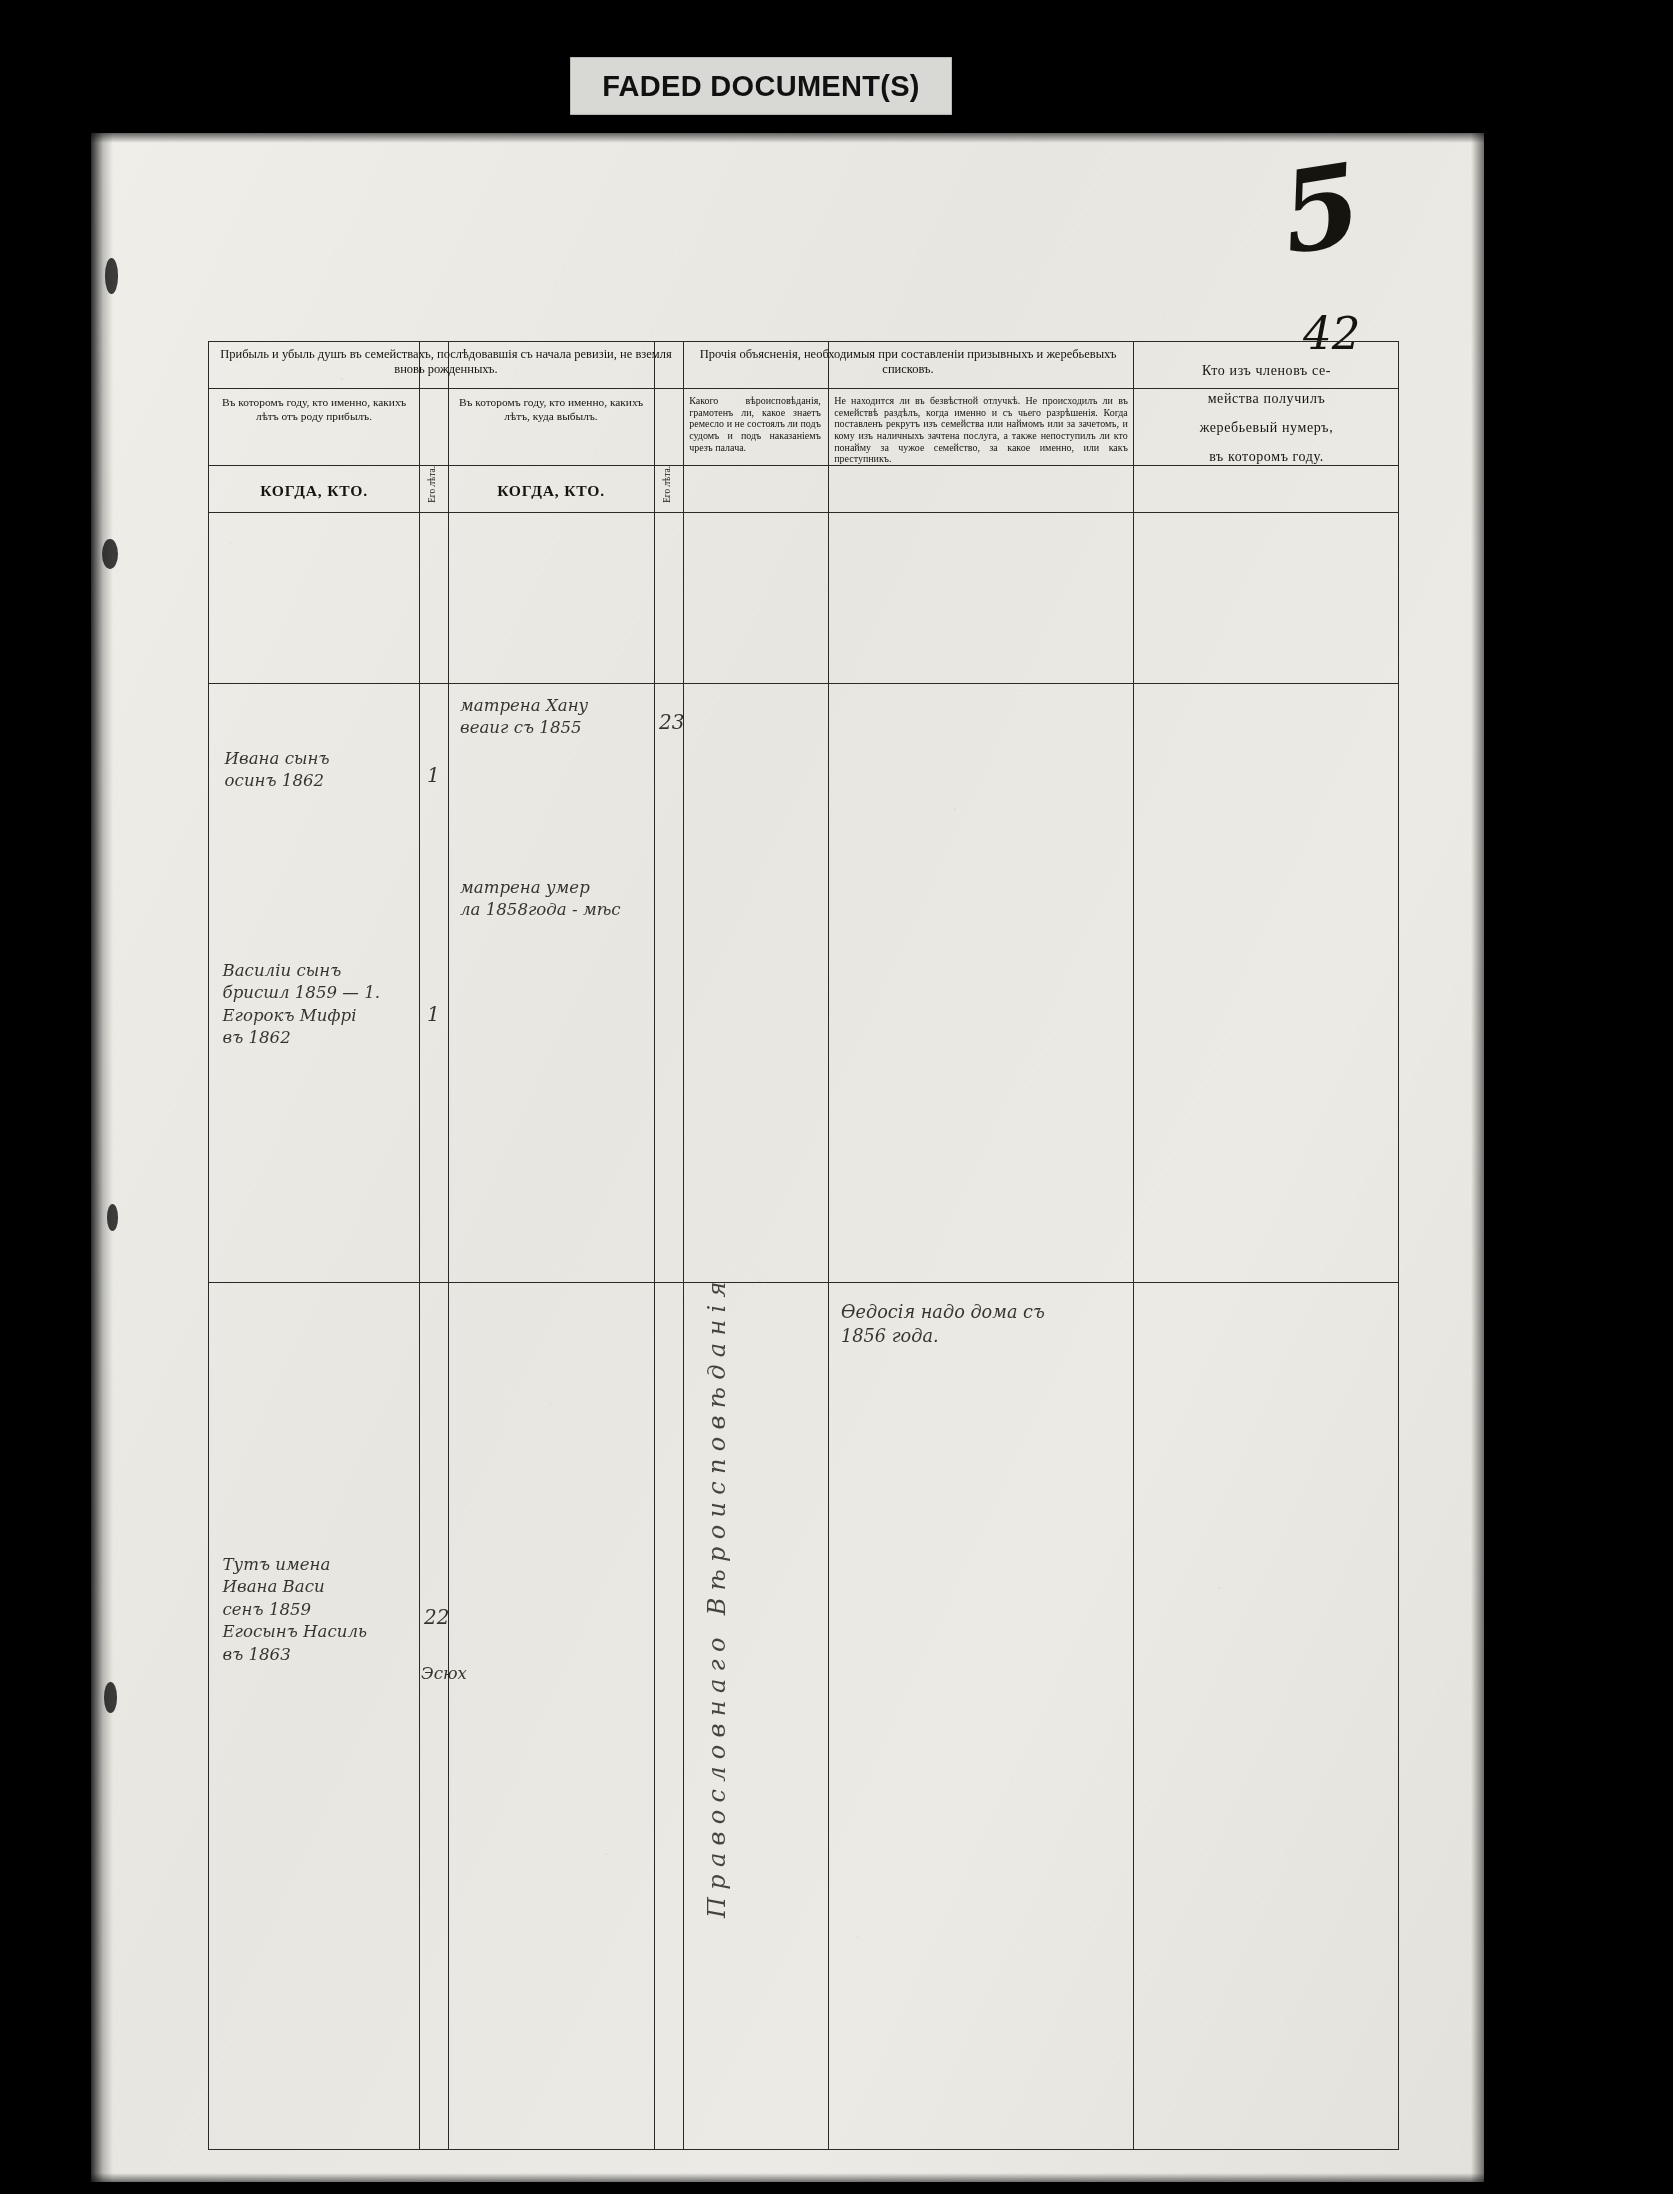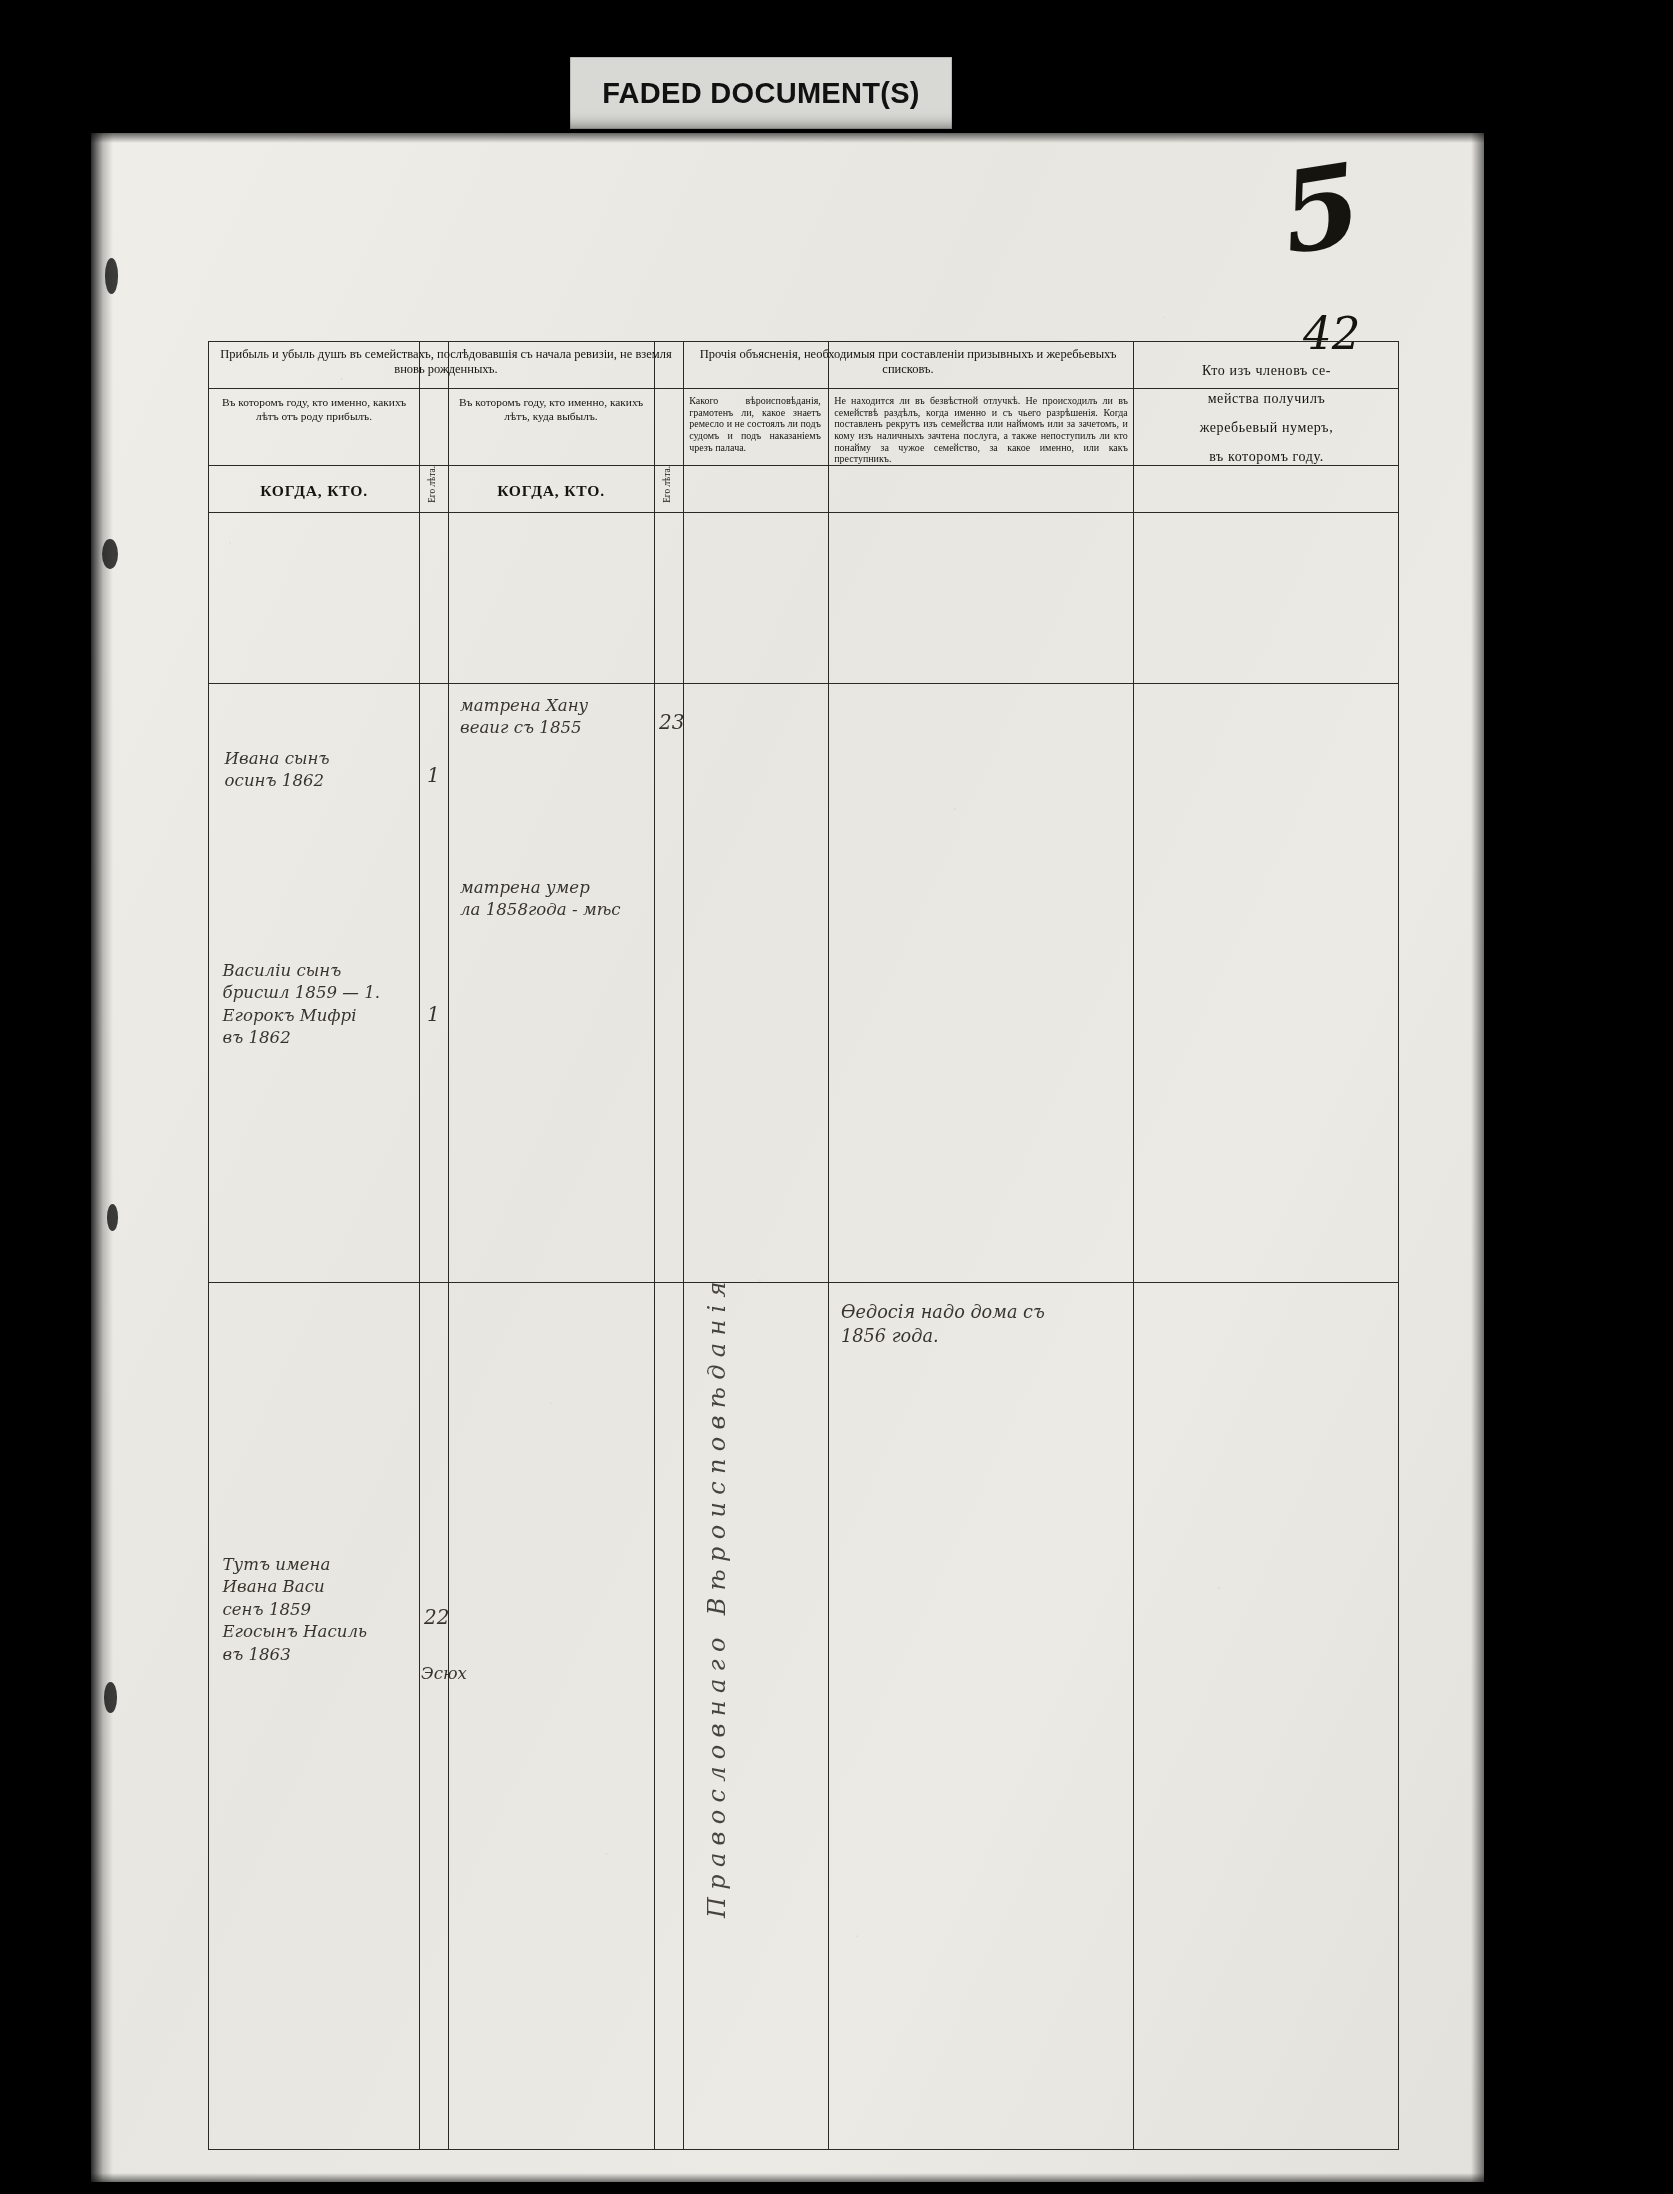--- a/index.html
+++ b/index.html
@@ -14,21 +14,21 @@
     font-family: "Liberation Serif", serif;
     overflow: hidden;
   }
 
   
   #banner {
     position: absolute;
     left: 570px;
     top: 57px;
     width: 382px;
-    height: 72px;
+    height: 58px;
     background: #d8d8d4;
     box-shadow: 0 0 0 0.5px #9a9a96 inset;
     display: flex;
     align-items: center;
     justify-content: center;
   }
   #banner span {
     font-family: "Liberation Sans", sans-serif;
     font-weight: bold;
     font-size: 29px;

